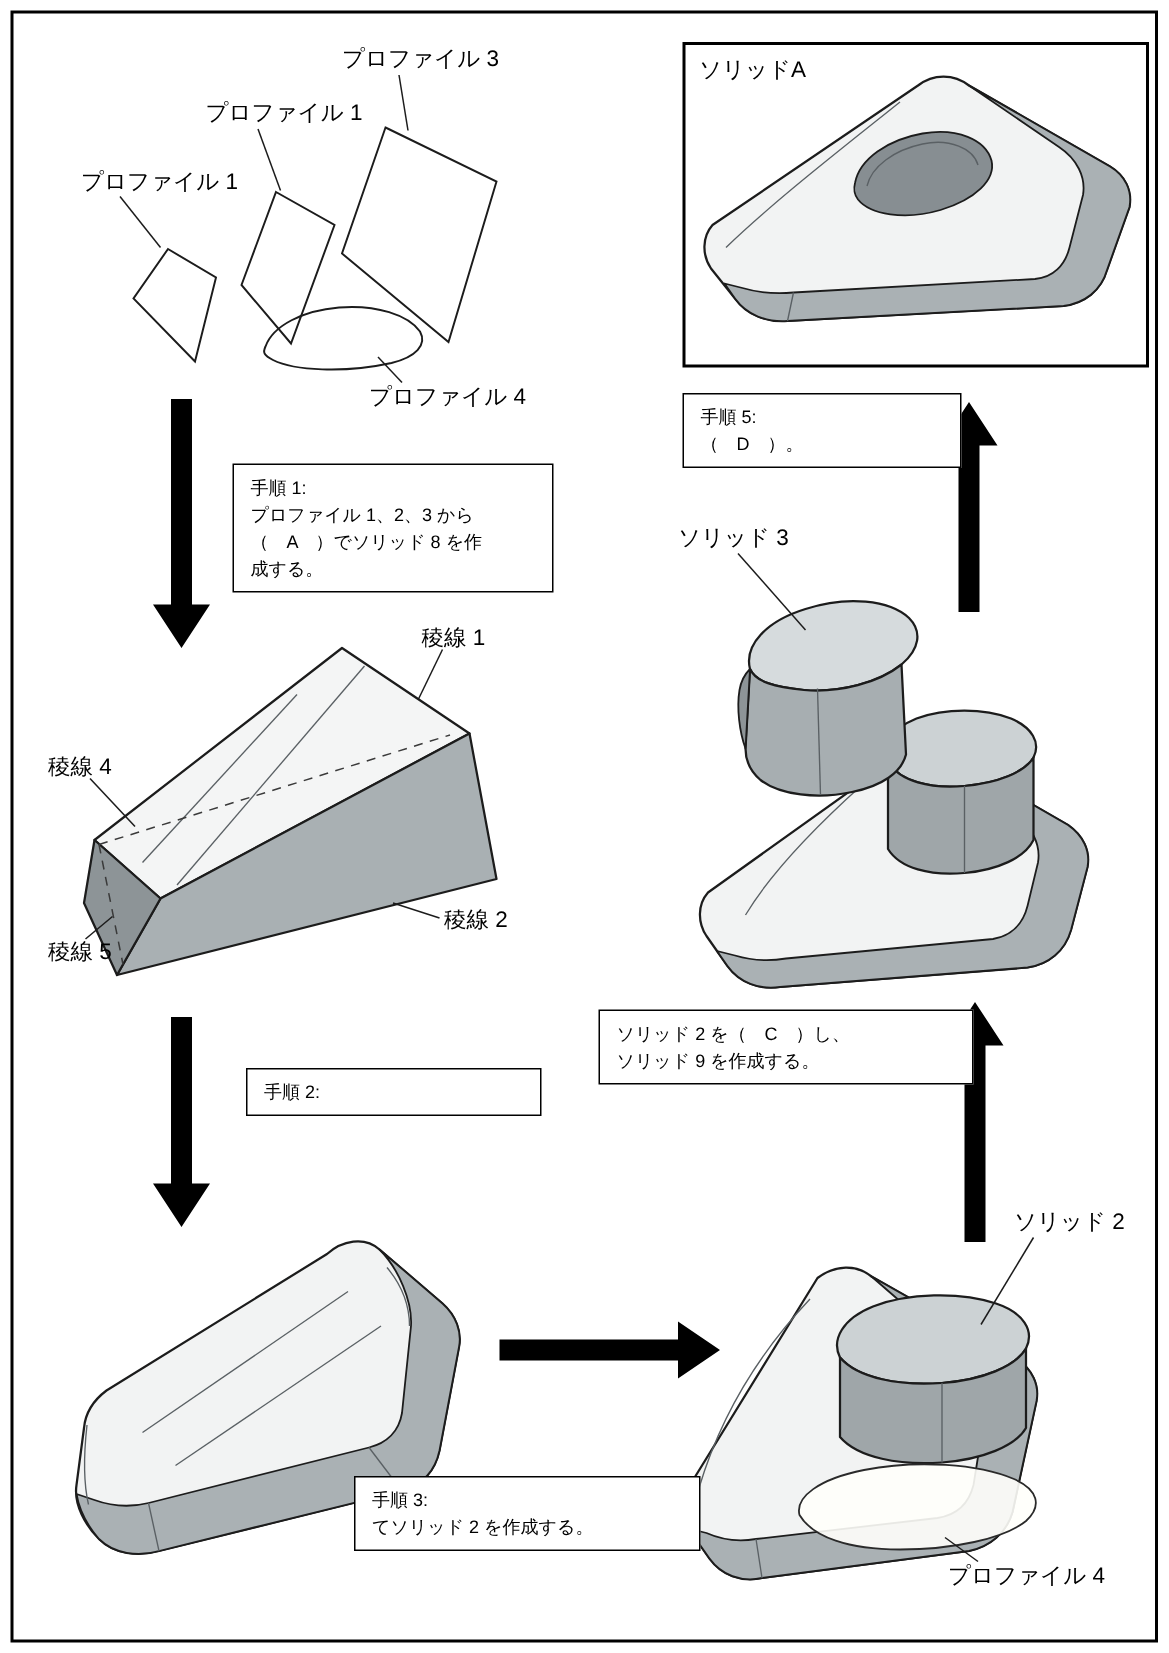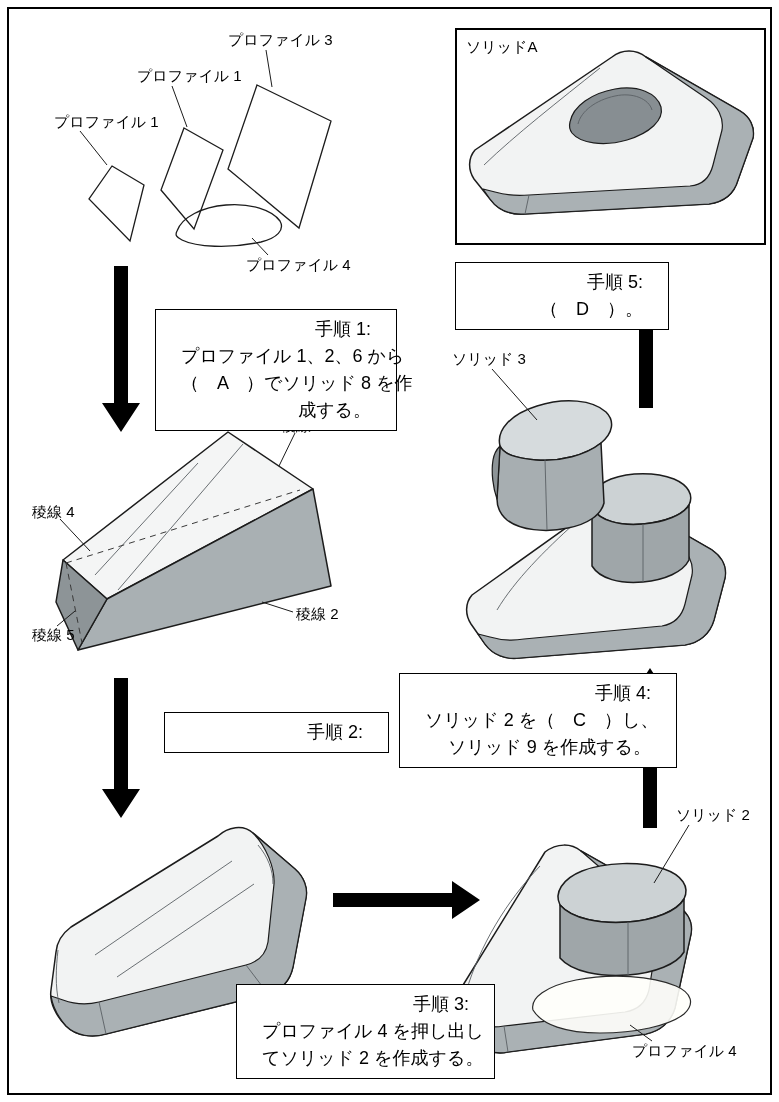--- a/index.html
+++ b/index.html
@@ -1,22 +1,22 @@
 <!DOCTYPE html>
 <html><head>
 <meta charset="utf-8">
 <style>
   html,body{margin:0;padding:0;background:#fff;}
   .page{position:relative;width:779px;height:1102px;background:#ffffff;overflow:hidden;
-        font-family:"Liberation Sans","DejaVu Sans",sans-serif;color:#000;text-align:right;}
+        font-family:"Liberation Sans","DejaVu Sans",sans-serif;color:#000;}
   .outer-frame{position:absolute;left:7px;top:7px;right:7px;bottom:7px;border:2.5px solid #000;}
   .art{position:absolute;left:0;top:0;}
   .lbl{position:absolute;font-size:15px;white-space:nowrap;line-height:1.2;}
-  .step-box{position:absolute;border:1.5px solid #000;background:#fff;padding:6px 25px;
-            font-size:18px;line-height:1.5;}
+  .step-box{position:absolute;border:1.5px solid #000;background:#fff;padding:6px 11px;
+            font-size:12px;line-height:1.5;}
   .step-line{white-space:nowrap;}
   .solida-frame{position:absolute;left:455px;top:28px;width:307px;height:213px;border:2px solid #000;}
   
   .wire{fill:none;stroke:#1c1c1c;stroke-width:1.3px;}
   .wire2{stroke:#2a2a2a;stroke-width:1.2px;}
   .lead{fill:none;stroke:#1c1c1c;stroke-width:1px;}
   .face{stroke:#1c1c1c;stroke-width:1.5px;stroke-linejoin:round;}
   .face2{stroke:#1c1c1c;stroke-width:1.2px;stroke-linejoin:round;}
   .thin{fill:none;stroke:#5a6064;stroke-width:0.9px;}
   .hid{fill:none;stroke:#3a3a3a;stroke-width:1px;stroke-dasharray:6 5;}
@@ -125,37 +125,35 @@
   <div class="lbl" style="left:281px;top:417px">稜線 1</div>
   <div class="lbl" style="left:32px;top:503px">稜線 4</div>
   <div class="lbl" style="left:296px;top:605px">稜線 2</div>
   <div class="lbl" style="left:32px;top:626px">稜線 5</div>
   <div class="lbl" style="left:452px;top:350px">ソリッド 3</div>
   <div class="lbl" style="left:676px;top:806px">ソリッド 2</div>
   <div class="lbl" style="left:632px;top:1042px">プロファイル 4</div>
 
   <div class="step-box" style="left:155px;top:309px;width:190px">
     <div class="step-line">手順 1:</div>
-    <div class="step-line">プロファイル 1、2、6 から</div>
+    <div class="step-line">プロファイル 1、2、3 から</div>
     <div class="step-line">（　A　）でソリッド 8 を作</div>
     <div class="step-line">成する。</div>
   </div>
 
   <div class="step-box" style="left:164px;top:712px;width:173px">
     <div class="step-line">手順 2:</div>
   </div>
 
   <div class="step-box" style="left:236px;top:984px;width:207px">
     <div class="step-line">手順 3:</div>
-    <div class="step-line">プロファイル 4 を押し出し</div>
     <div class="step-line">てソリッド 2 を作成する。</div>
   </div>
 
   <div class="step-box" style="left:399px;top:673px;width:226px">
-    <div class="step-line">手順 4:</div>
     <div class="step-line">ソリッド 2 を（　C　）し、</div>
     <div class="step-line">ソリッド 9 を作成する。</div>
   </div>
 
   <div class="step-box" style="left:455px;top:262px;width:162px">
     <div class="step-line">手順 5:</div>
     <div class="step-line">（　D　）。</div>
   </div>
 
 </div>

